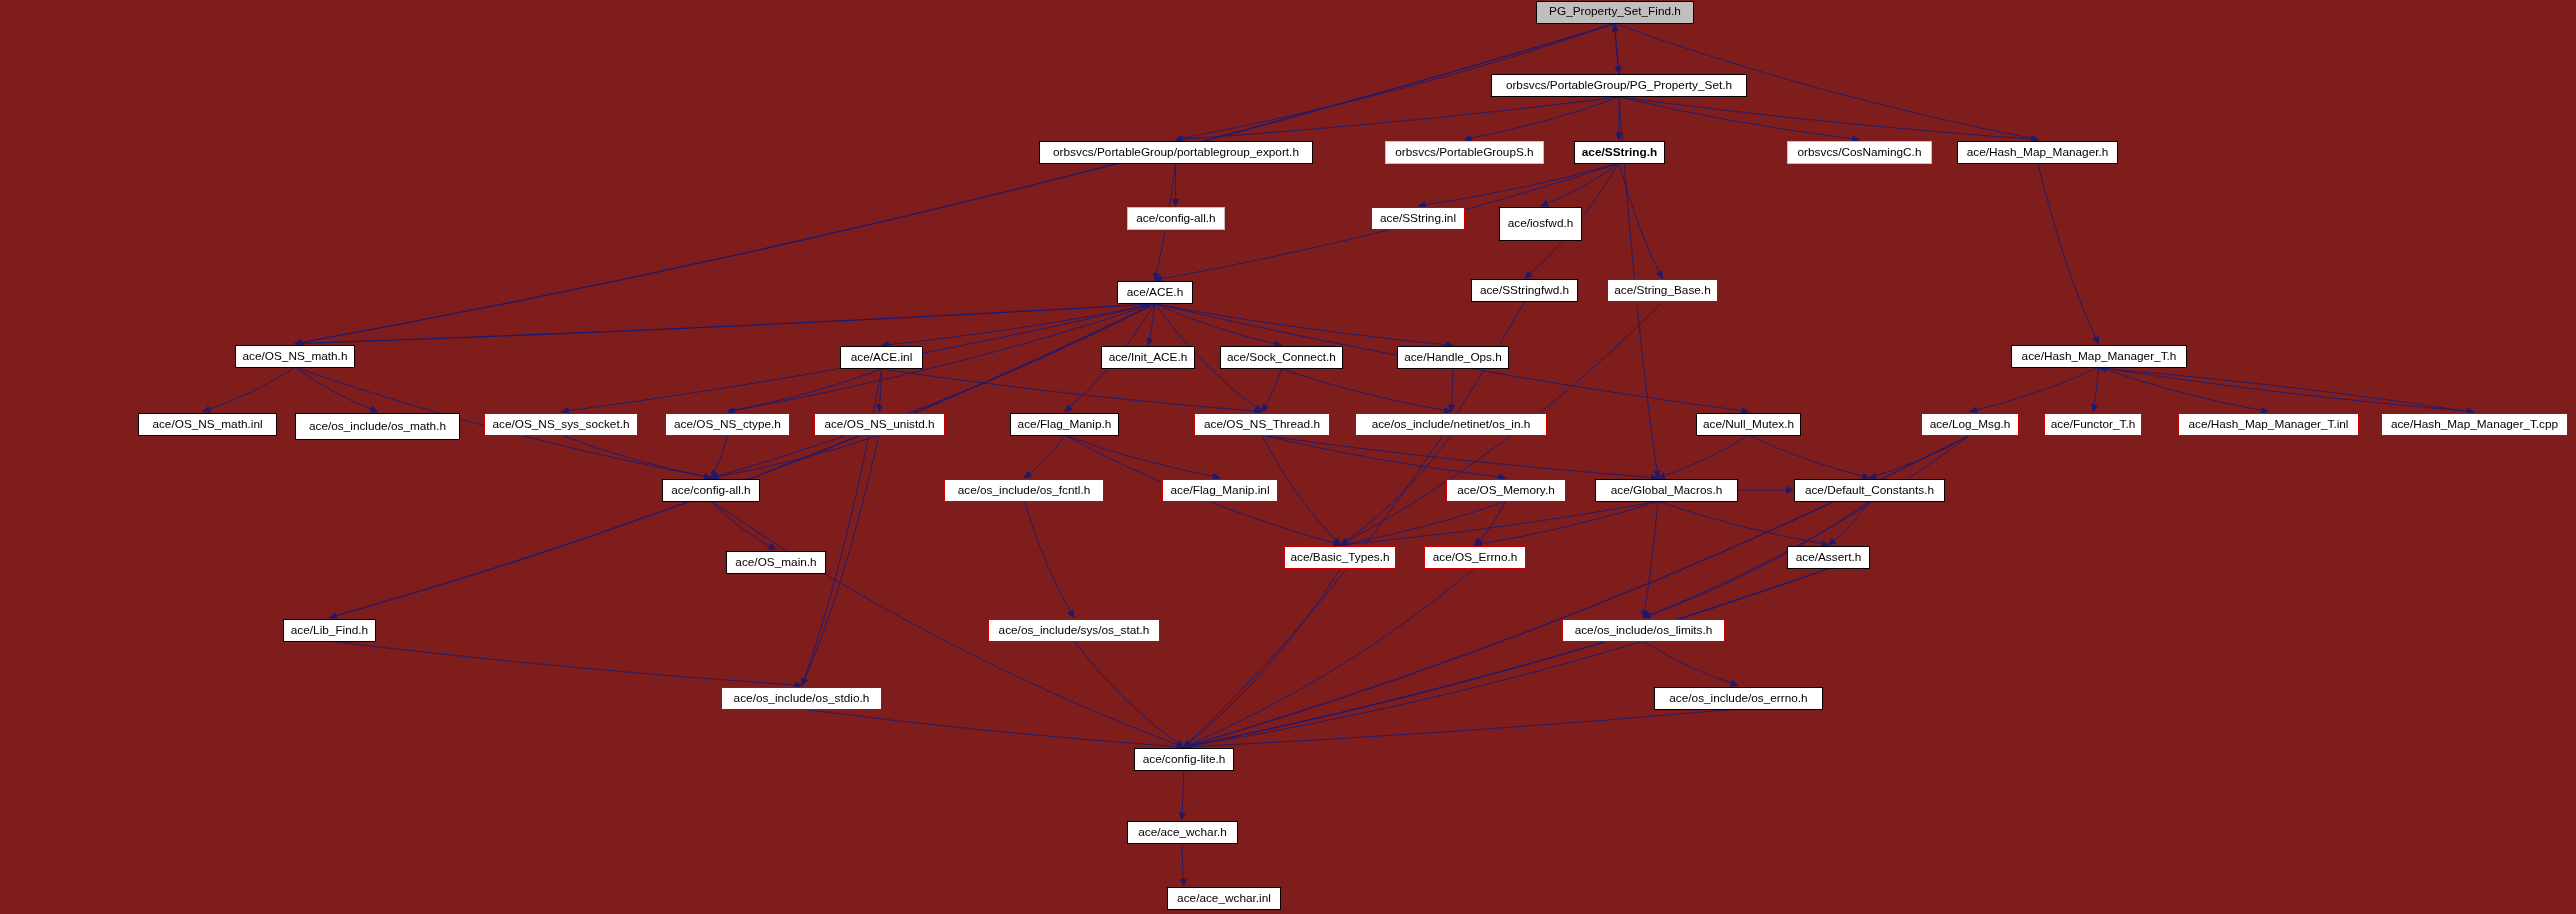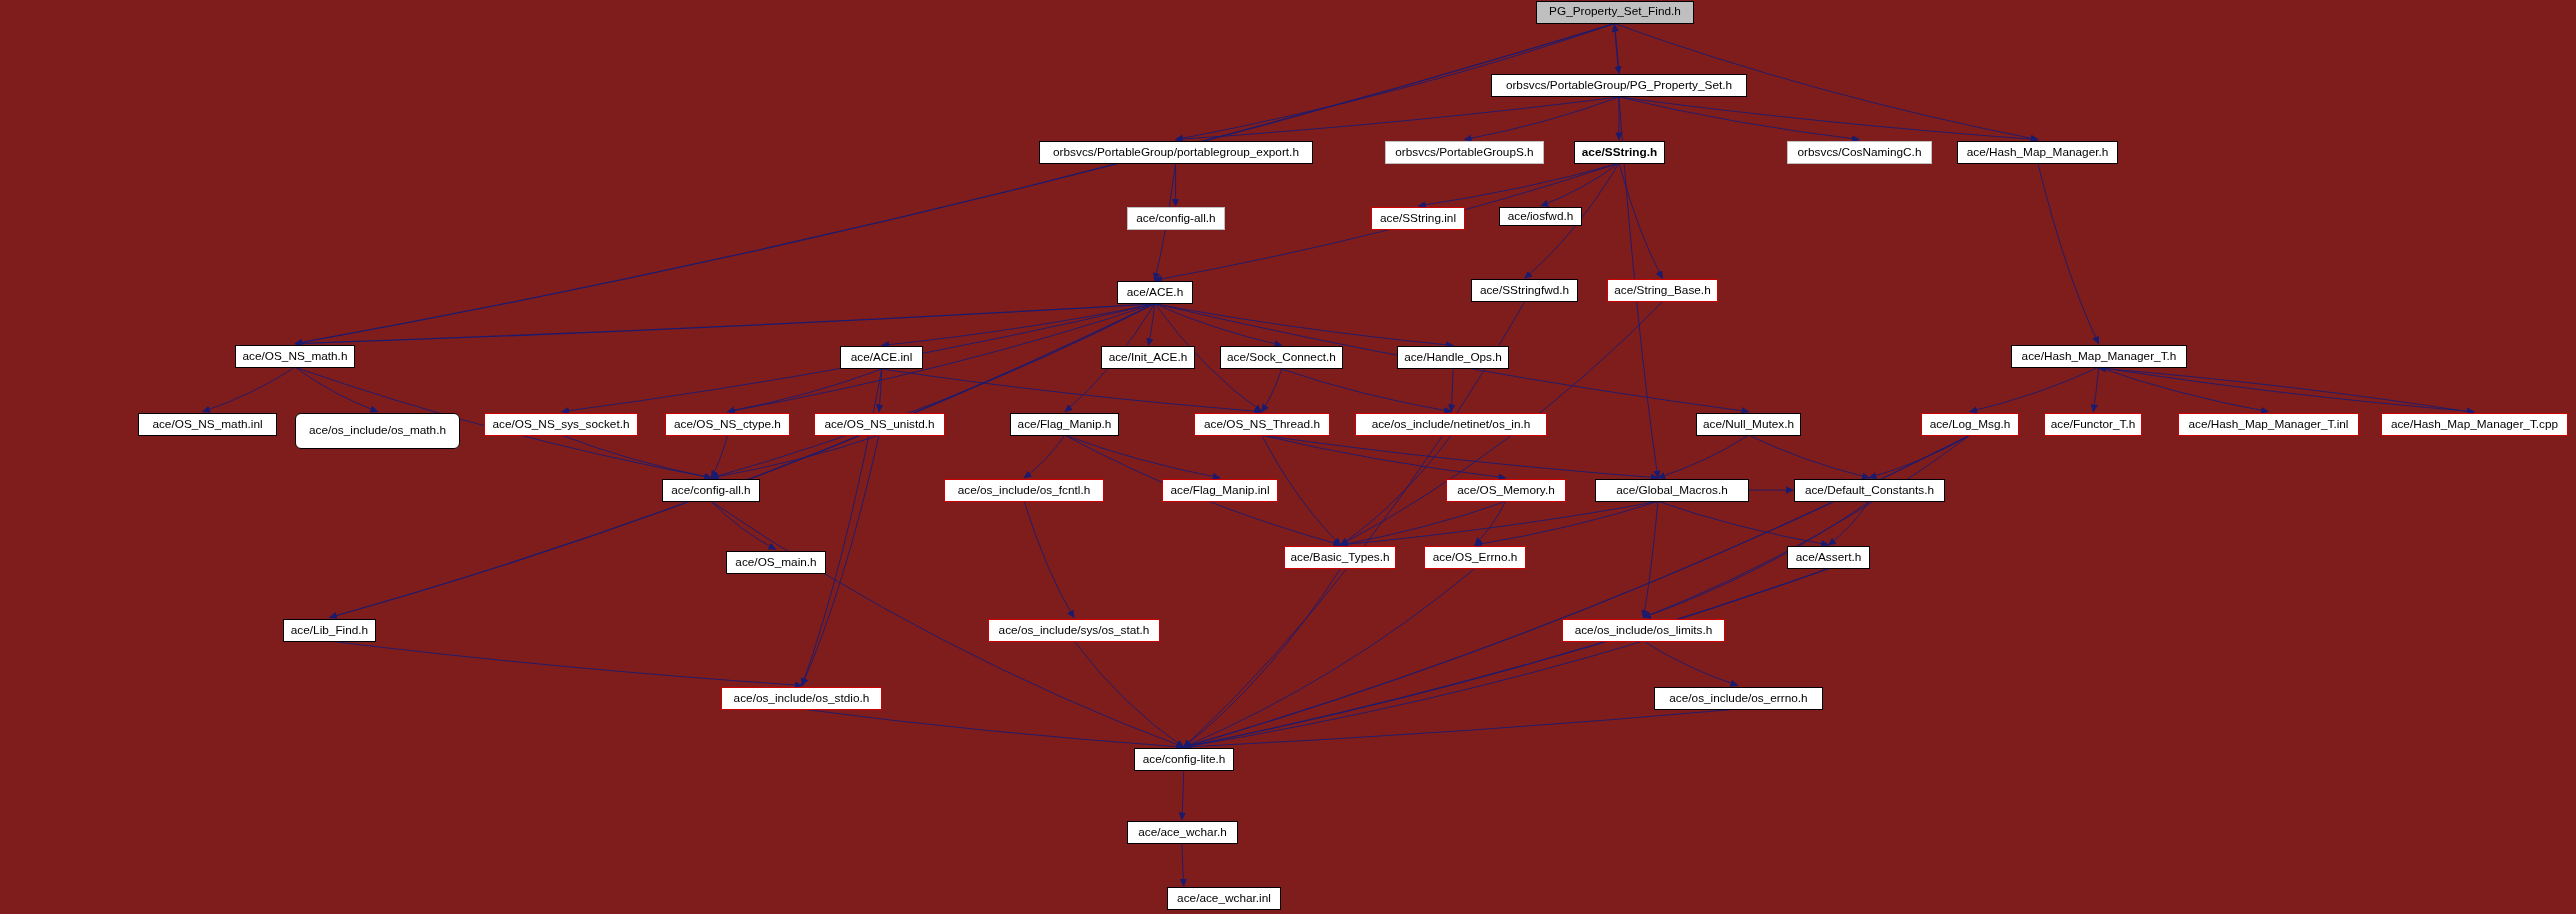--- a/index.html
+++ b/index.html
@@ -168,21 +168,21 @@
       </div>
       <div class="node" style="left: 1957px; top: 141px; width: 161px; height: 23px;">
         <span class="lbl">ace/Hash_Map_Manager.h</span>
       </div>
       <div class="node grey-border" style="left: 1127px; top: 207px; width: 98px; height: 23px;">
         <span class="lbl">ace/config-all.h</span>
       </div>
       <div class="node red" style="left: 1371px; top: 207px; width: 94px; height: 23px;">
         <span class="lbl">ace/SString.inl</span>
       </div>
-      <div class="node" style="left: 1499px; top: 207px; width: 83px; height: 19px;">
+      <div class="node" style="left: 1499px; top: 207px; width: 83px; height: 34px;">
         <span class="lbl">ace/iosfwd.h</span>
       </div>
       <div class="node" style="left: 1471px; top: 279px; width: 107px; height: 23px;">
         <span class="lbl">ace/SStringfwd.h</span>
       </div>
       <div class="node red" style="left: 1607px; top: 279px; width: 111px; height: 23px;">
         <span class="lbl">ace/String_Base.h</span>
       </div>
       <div class="node" style="left: 1117px; top: 281px; width: 76px; height: 23px;">
         <span class="lbl">ace/ACE.h</span>
@@ -201,21 +201,21 @@
       </div>
       <div class="node" style="left: 1397px; top: 346px; width: 112px; height: 23px;">
         <span class="lbl">ace/Handle_Ops.h</span>
       </div>
       <div class="node" style="left: 2011px; top: 345px; width: 176px; height: 23px;">
         <span class="lbl">ace/Hash_Map_Manager_T.h</span>
       </div>
       <div class="node" style="left: 138px; top: 413px; width: 139px; height: 23px;">
         <span class="lbl">ace/OS_NS_math.inl</span>
       </div>
-      <div class="node" style="left: 295px; top: 413px; width: 165px; height: 36px; border-radius: 6px;">
+      <div class="node" style="left: 295px; top: 413px; width: 165px; height: 27px;">
         <span class="lbl">ace/os_include/os_math.h</span>
       </div>
       <div class="node red" style="left: 484px; top: 413px; width: 154px; height: 23px;">
         <span class="lbl">ace/OS_NS_sys_socket.h</span>
       </div>
       <div class="node red" style="left: 665px; top: 413px; width: 125px; height: 23px;">
         <span class="lbl">ace/OS_NS_ctype.h</span>
       </div>
       <div class="node red" style="left: 814px; top: 413px; width: 131px; height: 23px;">
         <span class="lbl">ace/OS_NS_unistd.h</span>
@@ -249,21 +249,21 @@
       </div>
       <div class="node red" style="left: 944px; top: 479px; width: 160px; height: 23px;">
         <span class="lbl">ace/os_include/os_fcntl.h</span>
       </div>
       <div class="node red" style="left: 1162px; top: 479px; width: 116px; height: 23px;">
         <span class="lbl">ace/Flag_Manip.inl</span>
       </div>
       <div class="node red" style="left: 1446px; top: 479px; width: 120px; height: 23px;">
         <span class="lbl">ace/OS_Memory.h</span>
       </div>
-      <div class="node" style="left: 1595px; top: 479px; width: 154px; height: 23px;">
+      <div class="node" style="left: 1595px; top: 479px; width: 143px; height: 23px;">
         <span class="lbl">ace/Global_Macros.h</span>
       </div>
       <div class="node" style="left: 1794px; top: 479px; width: 151px; height: 23px;">
         <span class="lbl">ace/Default_Constants.h</span>
       </div>
       <div class="node" style="left: 726px; top: 551px; width: 100px; height: 23px;">
         <span class="lbl">ace/OS_main.h</span>
       </div>
       <div class="node red" style="left: 1284px; top: 546px; width: 112px; height: 23px;">
         <span class="lbl">ace/Basic_Types.h</span>

